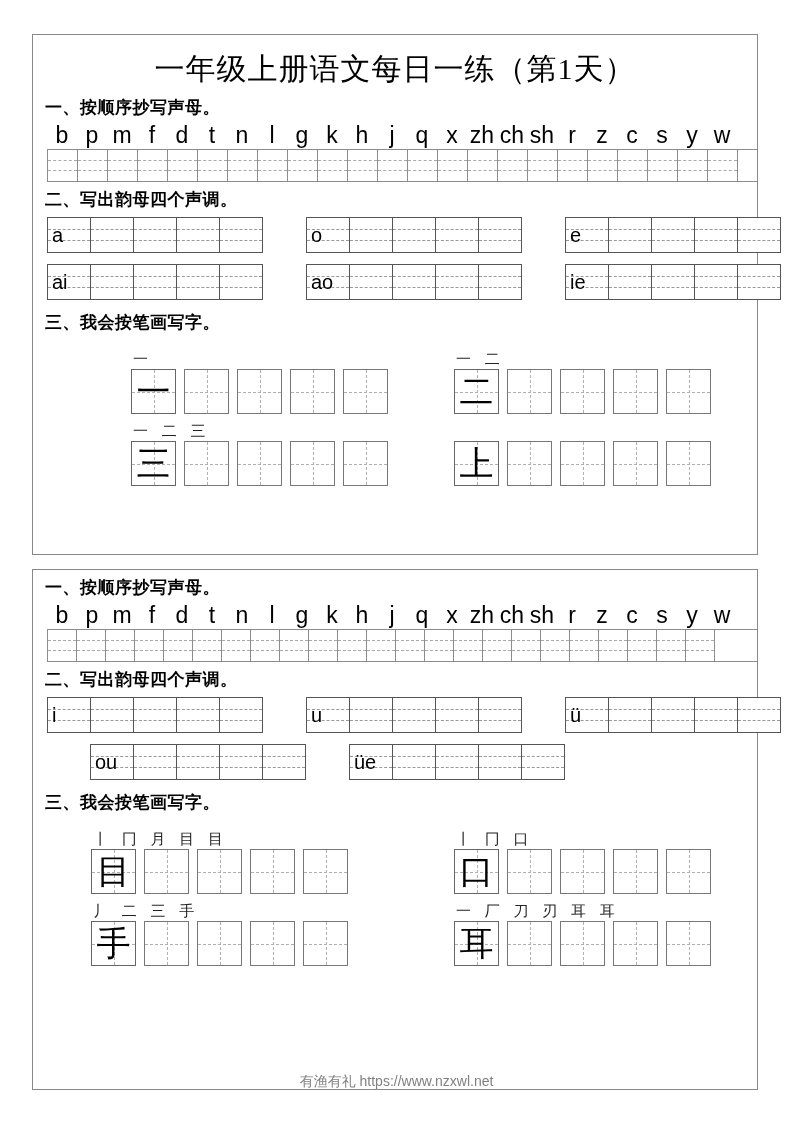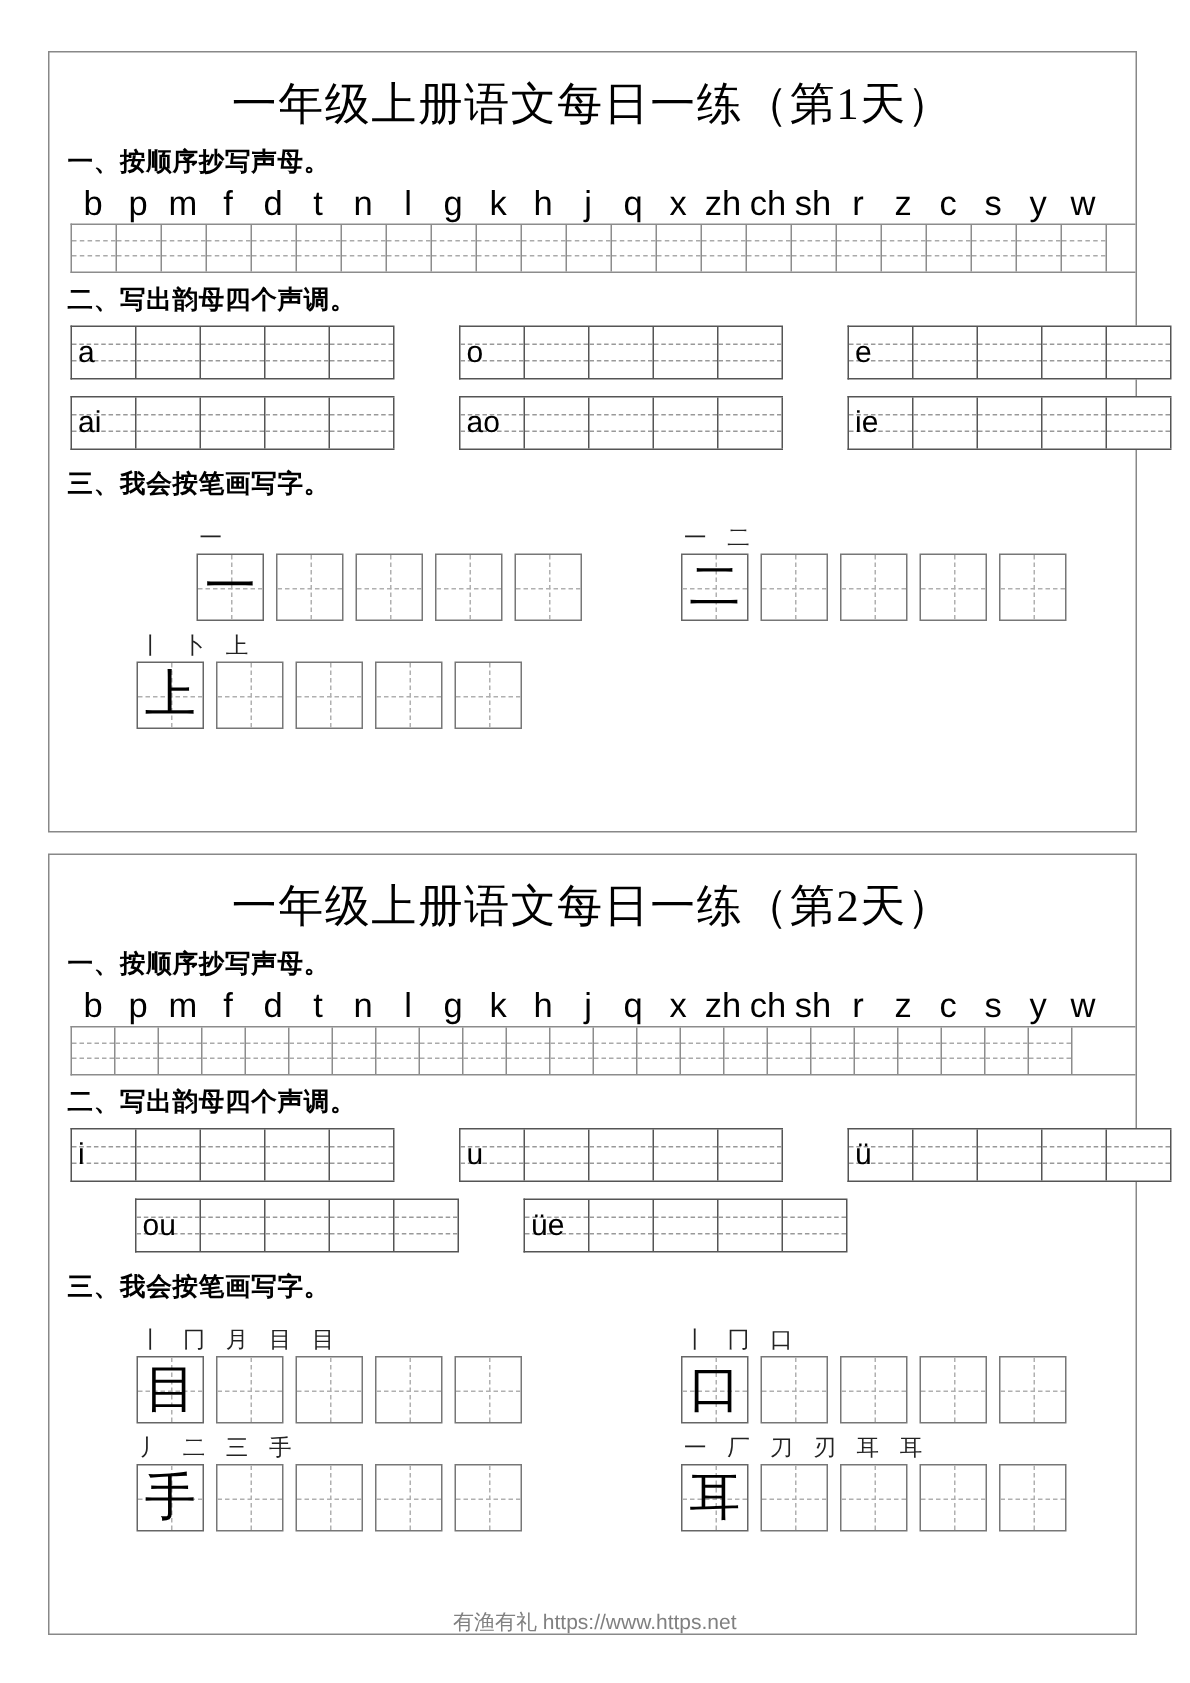--- a/index.html
+++ b/index.html
@@ -357,38 +357,48 @@
                 <span class="glyph">二</span>
               </div>
               <div class="tzg"></div>
               <div class="tzg"></div>
               <div class="tzg"></div>
               <div class="tzg"></div>
             </div>
           </div>
         </div>
         <div class="char-row">
+          <div class="char-col left">
+            <div class="stroke-hint">一 二 三</div>
+            <div class="tzg-row">
+              <div class="tzg model">
+                <span class="glyph">三</span>
+              </div>
+              <div class="tzg"></div>
+              <div class="tzg"></div>
+              <div class="tzg"></div>
+              <div class="tzg"></div>
+            </div>
+          </div>
           <div class="char-col right">
-            <div class="stroke-hint">丨 卜 上</div>
             <div class="tzg-row">
               <div class="tzg model">
                 <span class="glyph">上</span>
               </div>
               <div class="tzg"></div>
               <div class="tzg"></div>
               <div class="tzg"></div>
               <div class="tzg"></div>
             </div>
           </div>
         </div>
       </div>
   </div>
 
   <div class="worksheet day2">
-    <div class="ws-title">一年级上册语文每日一练（第2天）</div>
 
     <div class="section-head">一、按顺序抄写声母。</div>
     <div class="initials-row">
         <span class="ini" style="width: 30px;">b</span>
         <span class="ini" style="width: 30px;">p</span>
         <span class="ini" style="width: 30px;">m</span>
         <span class="ini" style="width: 30px;">f</span>
         <span class="ini" style="width: 30px;">d</span>
         <span class="ini" style="width: 30px;">t</span>
         <span class="ini" style="width: 30px;">n</span>
@@ -542,14 +552,14 @@
               <div class="tzg"></div>
               <div class="tzg"></div>
               <div class="tzg"></div>
               <div class="tzg"></div>
             </div>
           </div>
         </div>
       </div>
   </div>
 
-  <div class="footer">有渔有礼 https://www.https.net</div>
+  <div class="footer">有渔有礼 https://www.nzxwl.net</div>
 </div>
 
 </body></html>

